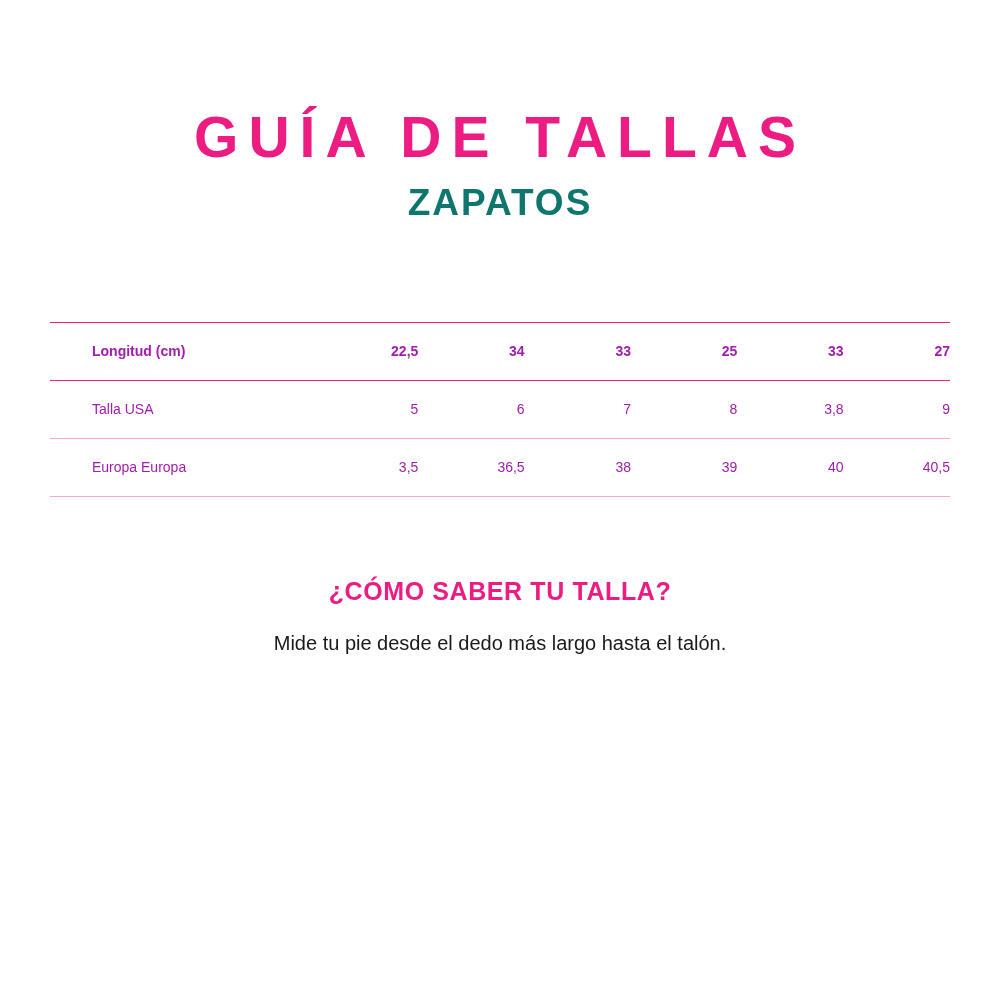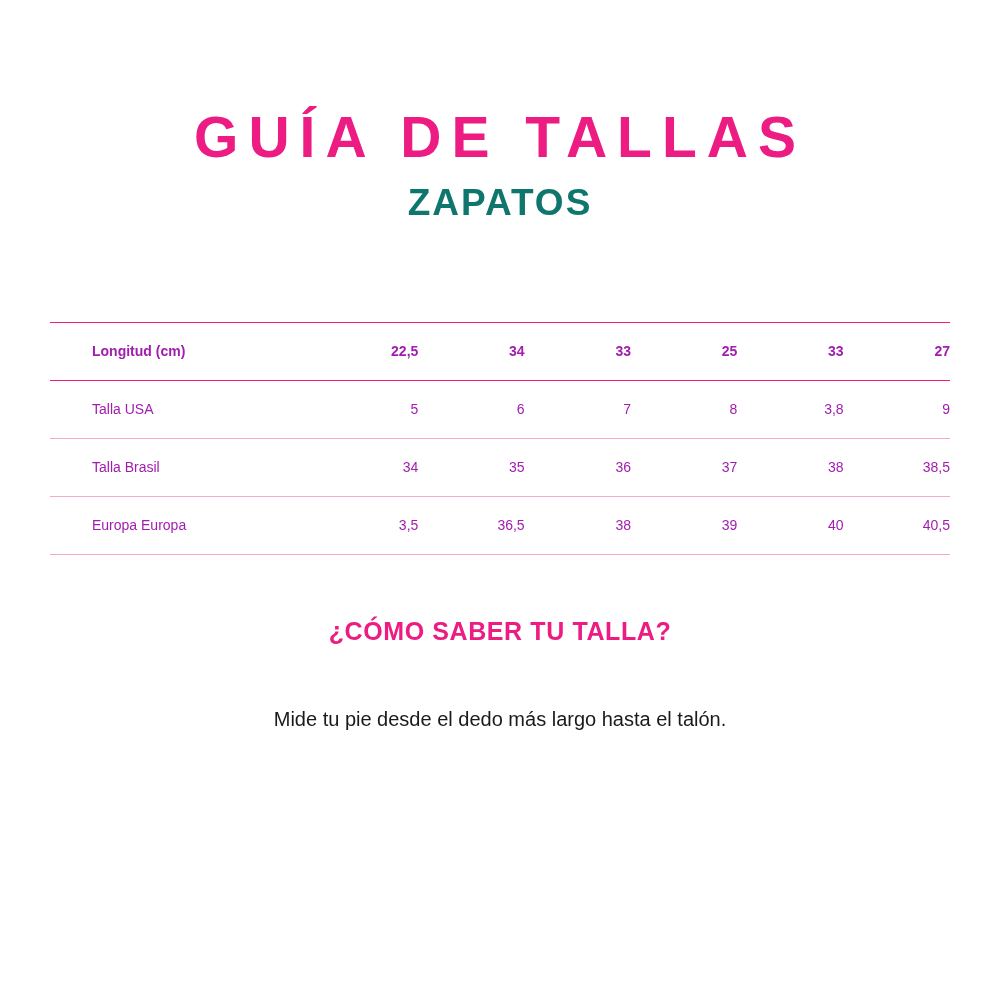--- a/index.html
+++ b/index.html
@@ -71,37 +71,36 @@
   }
   .col-label {
     text-align: left;
     padding-left: 42px !important;
     width: 220px;
   }
   .col-val {
     text-align: right;
   }
   .how-title {
-    margin-top: 62px;
+    margin-top: 80px;
     font-size: 25px;
     font-weight: 700;
     letter-spacing: 0.6px;
     color: #ec1c82;
     text-align: center;
   }
   .how-body {
     margin-top: 22px;
     font-size: 20px;
     line-height: 1.55;
     color: #1a1a1a;
     text-align: center;
   }
   .how-body div {
     white-space: nowrap;
-    margin-top: 36px;
   }
 </style>
 </head>
 <body>
 
 <div class="page">
 
   <div class="title">GUÍA DE TALLAS</div>
   <div class="subtitle">ZAPATOS</div>
 
@@ -122,29 +121,20 @@
         <tr>
           <td class="col-label">Talla USA</td>
           <td class="col-val">5</td>
           <td class="col-val">6</td>
           <td class="col-val">7</td>
           <td class="col-val">8</td>
           <td class="col-val">3,8</td>
           <td class="col-val">9</td>
         </tr>
         <tr>
-          <td class="col-label">Talla Brasil</td>
-          <td class="col-val">34</td>
-          <td class="col-val">35</td>
-          <td class="col-val">36</td>
-          <td class="col-val">37</td>
-          <td class="col-val">38</td>
-          <td class="col-val">38,5</td>
-        </tr>
-        <tr>
           <td class="col-label">Europa Europa</td>
           <td class="col-val">3,5</td>
           <td class="col-val">36,5</td>
           <td class="col-val">38</td>
           <td class="col-val">39</td>
           <td class="col-val">40</td>
           <td class="col-val">40,5</td>
         </tr>
       </tbody>
     </table>

